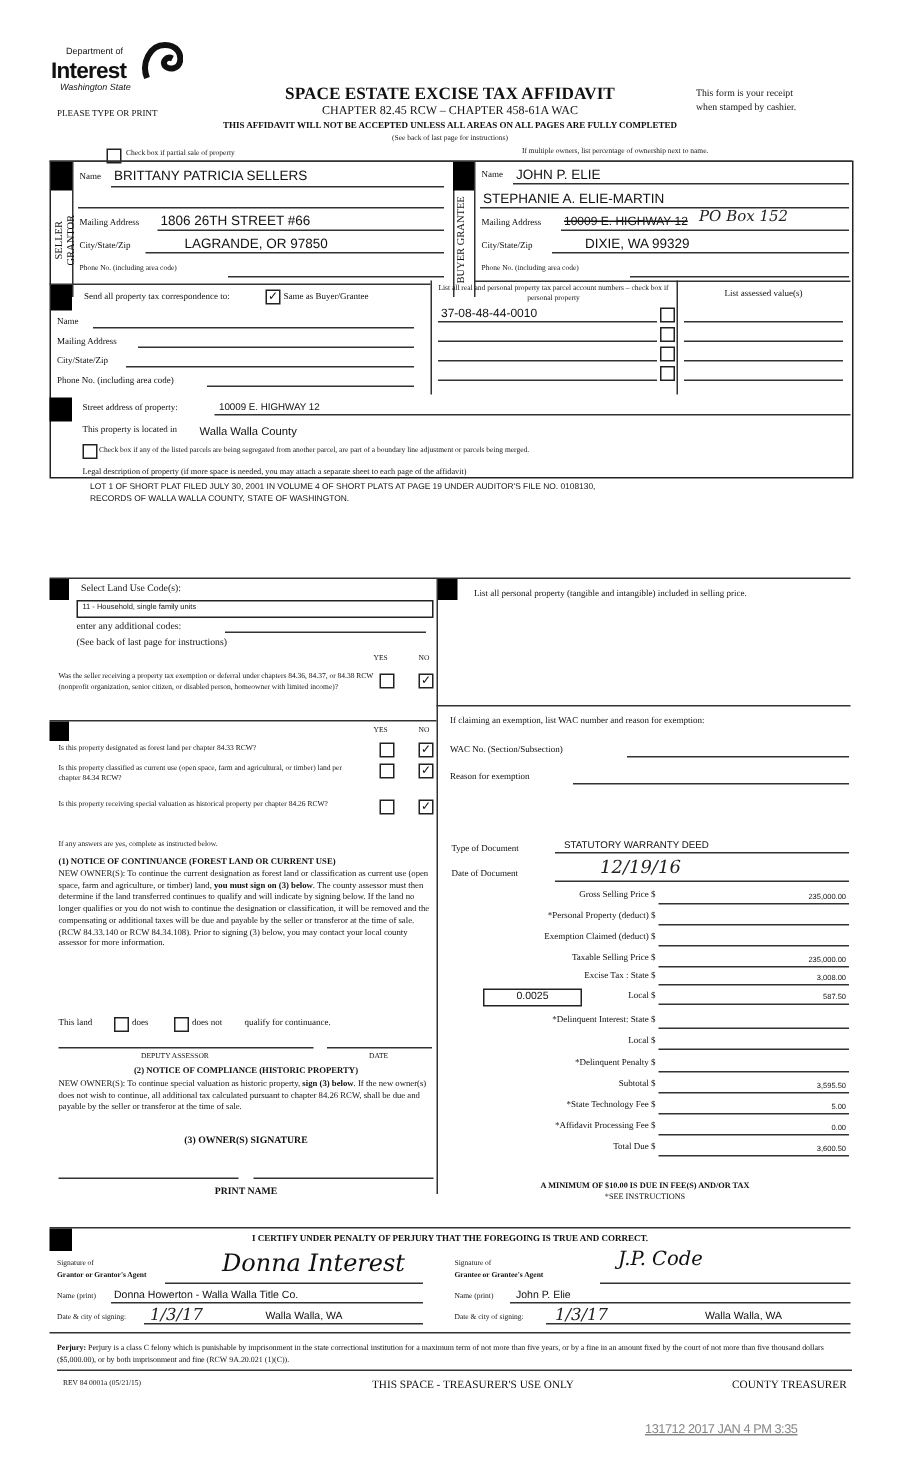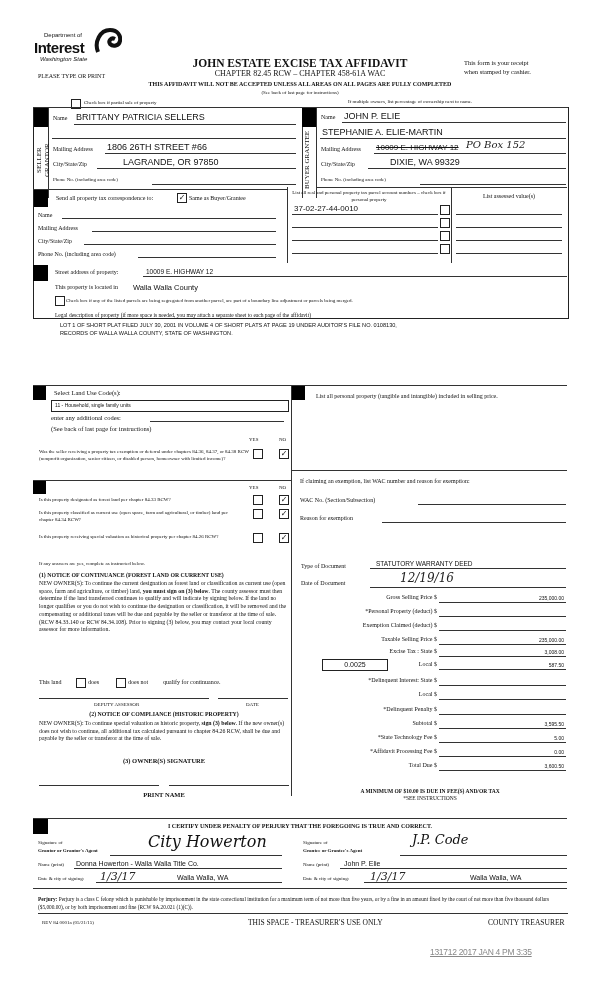--- a/index.html
+++ b/index.html
@@ -28,21 +28,21 @@
 
 <div class="abs" style="left:34px;top:30px;width:90px;height:40px;">
   <div class="abs sans t6" style="left:10px;top:2px;">Department of</div>
   <div class="abs sans b" style="left:0;top:9px;font-size:15px;letter-spacing:-0.5px;">Interest</div>
   <div class="abs sans t6" style="left:6px;top:26px;font-style:italic;">Washington State</div>
   <svg class="abs" style="left:60px;top:-2px;" width="28" height="26" viewBox="0 0 28 26">
     <path d="M4 24 C0 14 6 2 16 2 C24 2 27 8 26 13 C25 18 19 19 16 16 C14 13 17 9 21 11" fill="none" stroke="#111" stroke-width="4"></path>
   </svg>
 </div>
 
-<div class="abs serif b c" style="left:150px;top:57px;width:300px;font-size:11.5px;">JOHN ESTATE EXCISE TAX AFFIDAVIT</div>
+<div class="abs serif b c" style="left:150px;top:57px;width:300px;font-size:11.5px;">SPACE ESTATE EXCISE TAX AFFIDAVIT</div>
 <div class="abs serif c t8" style="left:150px;top:69px;width:300px;">CHAPTER 82.45 RCW – CHAPTER 458-61A WAC</div>
 <div class="abs serif t6" style="left:38px;top:73px;">PLEASE TYPE OR PRINT</div>
 <div class="abs serif t65" style="left:464px;top:59px;">This form is your receipt</div>
 <div class="abs serif t65" style="left:464px;top:68px;">when stamped by cashier.</div>
 <div class="abs serif b c t6" style="left:60px;top:81px;width:480px;">THIS AFFIDAVIT WILL NOT BE ACCEPTED UNLESS ALL AREAS ON ALL PAGES ARE FULLY COMPLETED</div>
 <div class="abs serif c t5" style="left:180px;top:90px;width:240px;">(See back of last page for instructions)</div>
 <div class="cb" style="left:71px;top:99px;"></div>
 <div class="abs serif t5" style="left:84px;top:100px;">Check box if partial sale of property</div>
 <div class="abs serif t5" style="left:348px;top:99px;">If multiple owners, list percentage of ownership next to name.</div>
 
@@ -97,21 +97,21 @@
 <div class="abs serif t6" style="left:38px;top:238px;">City/State/Zip</div>
 <div class="hl" style="left:84px;top:244px;width:192px;"></div>
 <div class="abs serif t6" style="left:38px;top:251px;">Phone No. (including area code)</div>
 <div class="hl" style="left:138px;top:257px;width:138px;"></div>
 
 <div class="vl" style="left:287px;top:187px;height:76px;"></div>
 <div class="vl" style="left:451px;top:187px;height:76px;"></div>
 <div class="abs serif c t5" style="left:289px;top:189px;width:160px;line-height:7px;">List all real and personal property tax parcel account numbers – check box if personal property</div>
 <div class="abs serif c t6" style="left:452px;top:193px;width:114px;">List assessed value(s)</div>
 
-<div class="abs fill t8" style="left:294px;top:204px;">37-02-27-44-0010</div>
+<div class="abs fill t8" style="left:294px;top:204px;">37-08-48-44-0010</div>
 <div class="hl" style="left:292px;top:214px;width:146px;"></div>
 <div class="cb" style="left:440px;top:205px;"></div>
 <div class="hl" style="left:456px;top:214px;width:106px;"></div>
 
 <div class="hl" style="left:292px;top:227px;width:146px;"></div>
 <div class="cb" style="left:440px;top:218px;"></div>
 <div class="hl" style="left:456px;top:227px;width:106px;"></div>
 
 <div class="hl" style="left:292px;top:240px;width:146px;"></div>
 <div class="cb" style="left:440px;top:231px;"></div>
@@ -263,21 +263,21 @@
 </div>
 <div class="abs serif b c" style="left:300px;top:788px;width:260px;font-size:5.5px;">A MINIMUM OF $10.00 IS DUE IN FEE(S) AND/OR TAX</div>
 <div class="abs serif c" style="left:300px;top:795px;width:260px;font-size:5.5px;">*SEE INSTRUCTIONS</div>
 
 <div class="hl" style="left:33px;top:818px;width:534px;border-top-width:1.5px;"></div>
 <div class="blk" style="left:33px;top:819px;width:15px;height:15px;"></div>
 <div class="abs serif b c" style="left:60px;top:823px;width:480px;font-size:6px;">I CERTIFY UNDER PENALTY OF PERJURY THAT THE FOREGOING IS TRUE AND CORRECT.</div>
 
 <div class="abs serif t5" style="left:38px;top:840px;">Signature of</div>
 <div class="abs serif b t5" style="left:38px;top:848px;">Grantor or Grantor's Agent</div>
-<div class="abs sig" style="left:148px;top:832px;">City Howerton</div>
+<div class="abs sig" style="left:148px;top:832px;">Donna Interest</div>
 <div class="hl" style="left:110px;top:855px;width:172px;"></div>
 <div class="abs serif t5" style="left:38px;top:862px;">Name (print)</div>
 <div class="abs fill" style="left:76px;top:860px;font-size:7px;">Donna Howerton - Walla Walla Title Co.</div>
 <div class="hl" style="left:74px;top:868px;width:208px;"></div>
 <div class="abs serif t5" style="left:38px;top:876px;">Date &amp; city of signing:</div>
 <div class="abs hand" style="left:100px;top:870px;font-size:11px;">1/3/17</div>
 <div class="abs fill" style="left:177px;top:874px;font-size:7px;">Walla Walla, WA</div>
 <div class="hl" style="left:96px;top:882px;width:186px;"></div>
 
 <div class="abs serif t5" style="left:303px;top:840px;">Signature of</div>

